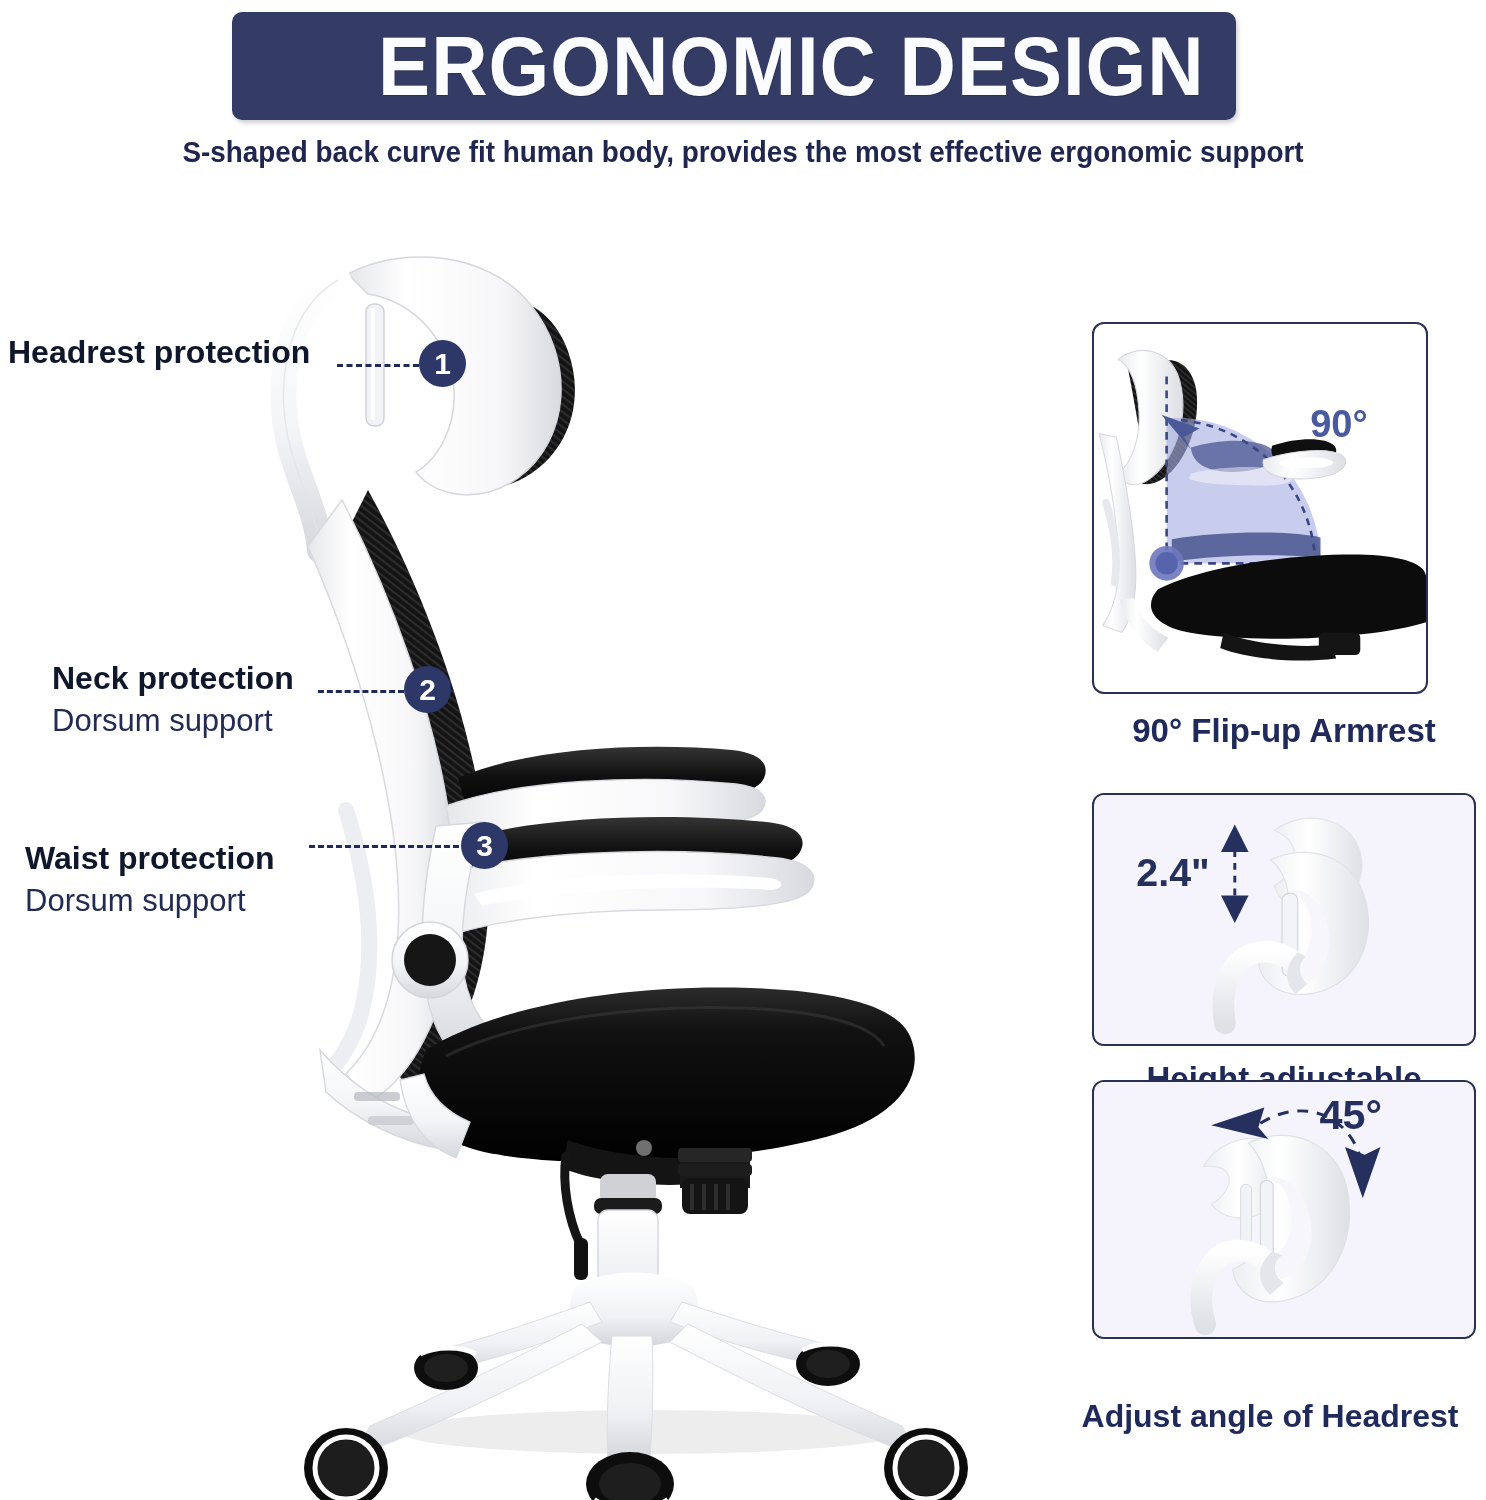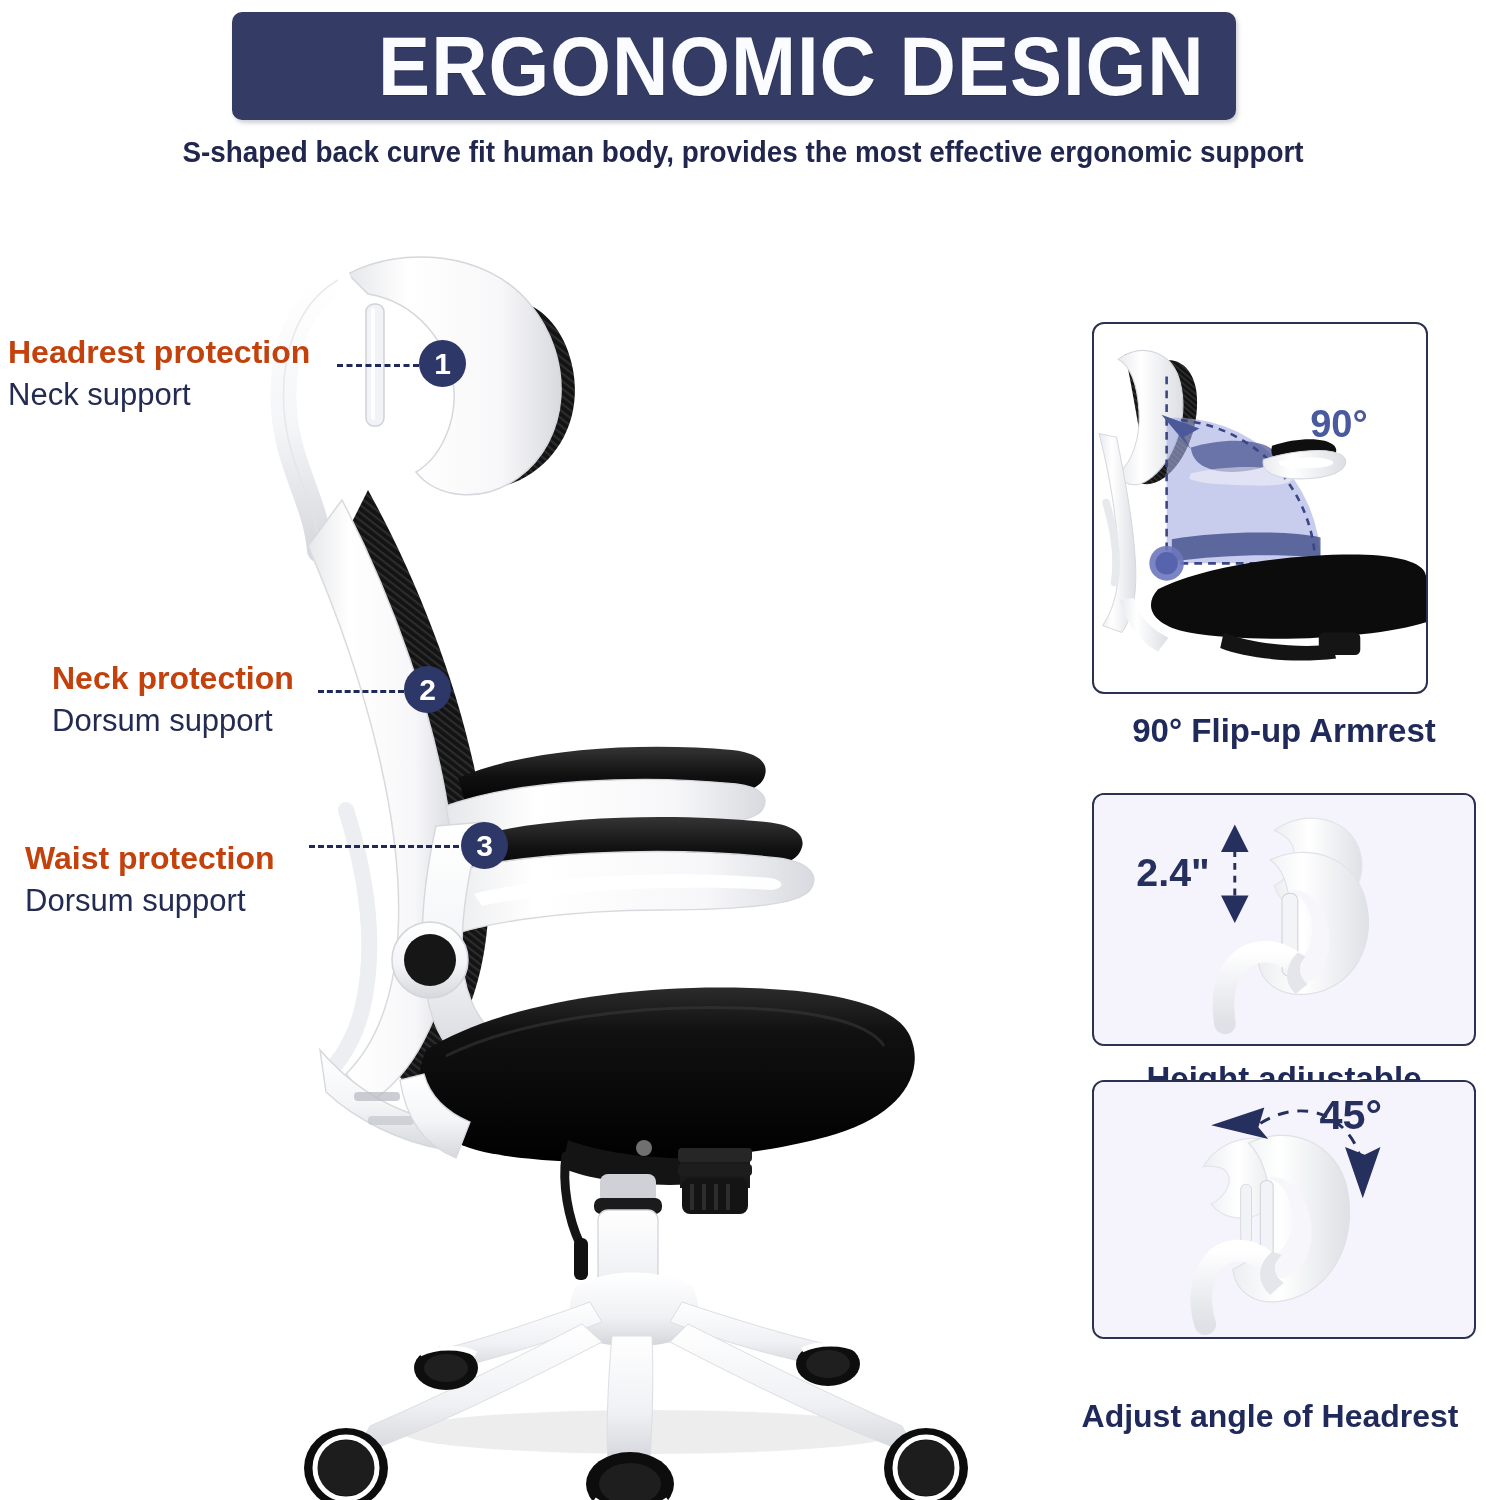--- a/index.html
+++ b/index.html
@@ -43,21 +43,21 @@
     color: #20264d;
     font-size: 29px;
     font-weight: bold;
     transform: scaleX(0.96);
     white-space: nowrap;
   }
 
   
   .callout { position: absolute; }
   .callout .lbl-bold {
-    color: #c2410c; font-size: 32px; font-weight: bold;
+    color: #0f172a; font-size: 32px; font-weight: bold;
     white-space: nowrap; line-height: 1.05;
   }
   .callout .lbl-sub {
     color: #232b52; font-size: 31px; font-weight: normal;
     white-space: nowrap; line-height: 1.25; margin-top: 6px;
   }
   .c1 { left: 8px;  top: 336px; }
   .c2 { left: 52px; top: 662px; }
   .c3 { left: 25px; top: 842px; }
 
@@ -314,21 +314,20 @@
           <ellipse cx="380" cy="1234" rx="44" ry="32" fill="#0d0d0d"></ellipse>
           <ellipse cx="380" cy="1234" rx="31" ry="21" fill="#1e1e1e"></ellipse>
           <path d="M344 1250 C 364 1264, 398 1264, 418 1250" fill="none" stroke="#ffffff" stroke-width="6"></path>
         </g>
       </g>
     </svg>
   </div>
 
   <div class="callout c1">
     <div class="lbl-bold">Headrest protection</div>
-    <div class="lbl-sub">Neck support</div>
   </div>
   <div class="leader leader-1"></div>
   <div class="badge badge-1">1</div>
 
   <div class="callout c2">
     <div class="lbl-bold">Neck protection</div>
     <div class="lbl-sub">Dorsum support</div>
   </div>
   <div class="leader leader-2"></div>
   <div class="badge badge-2">2</div>

